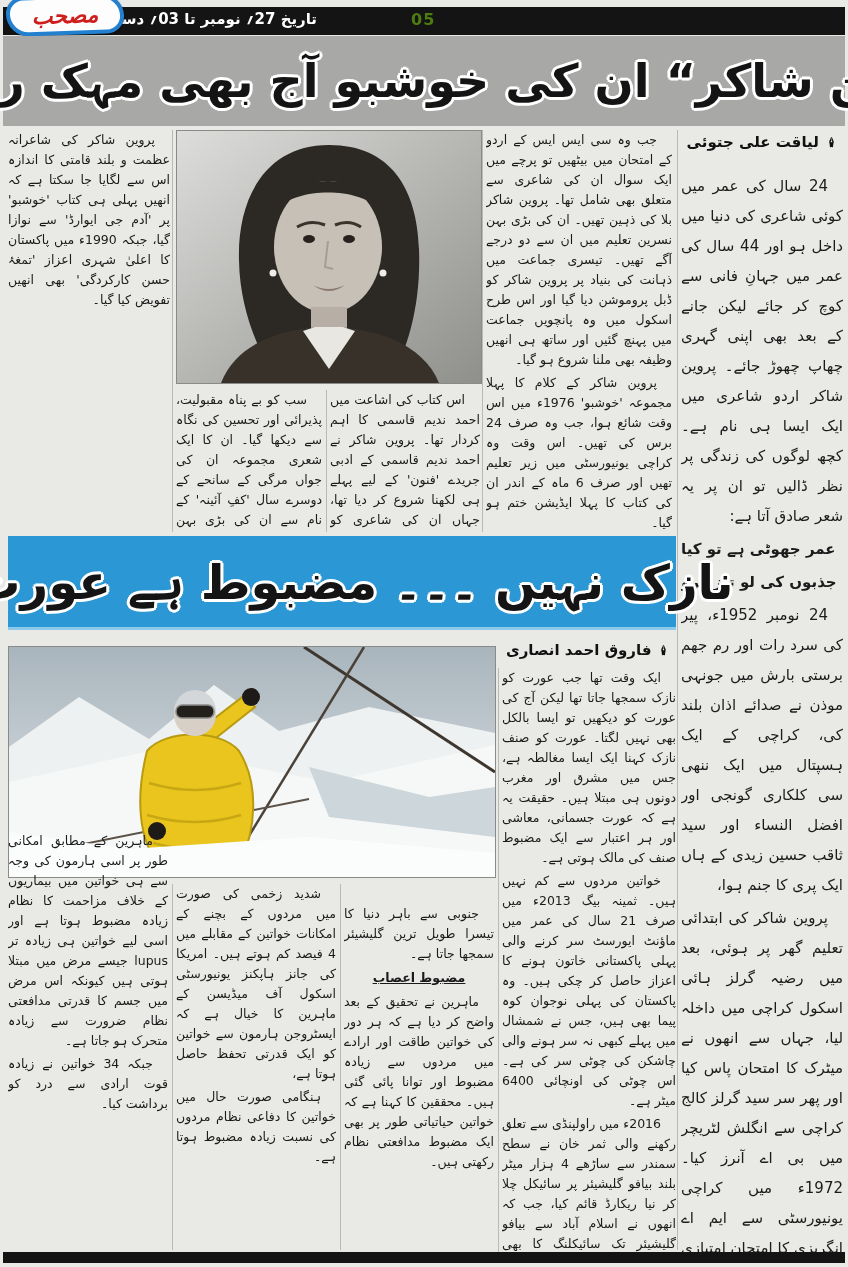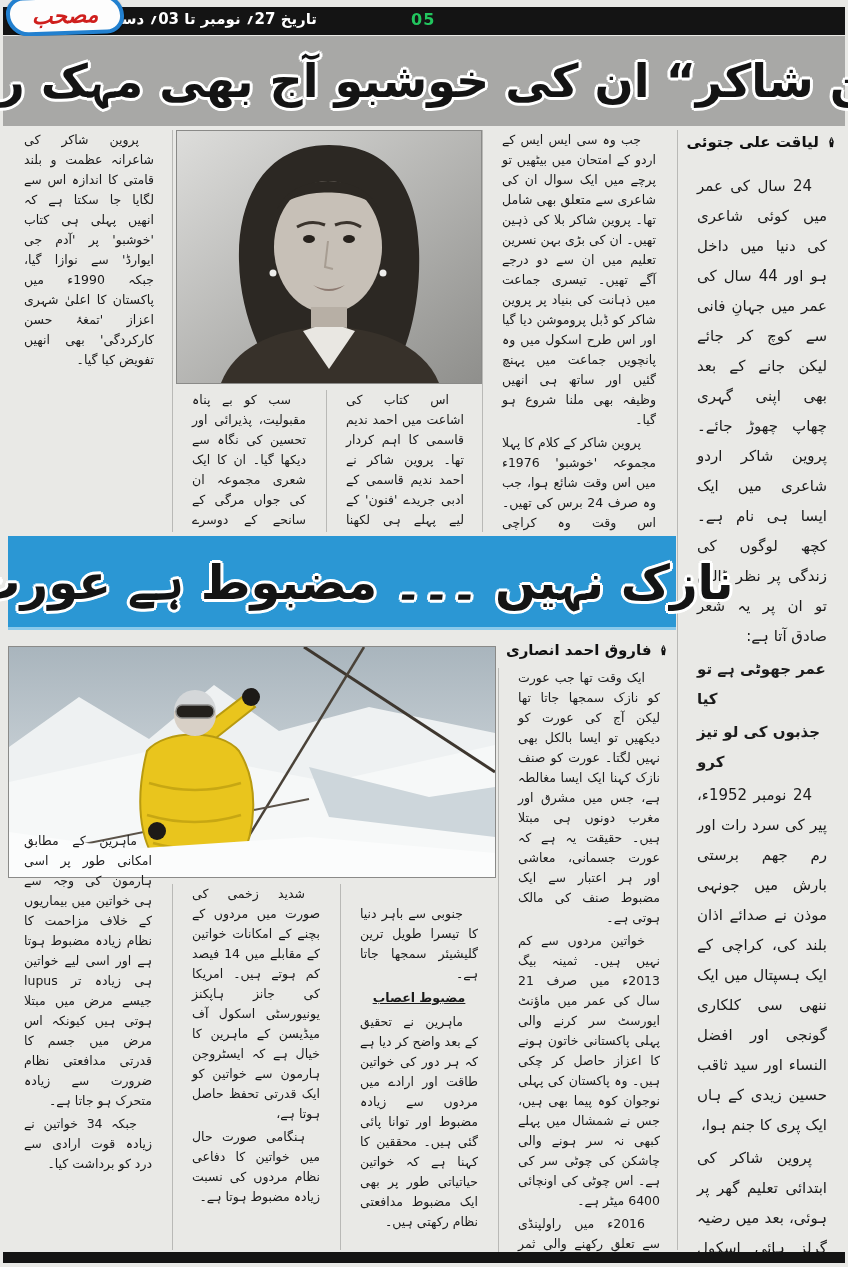--- a/index.html
+++ b/index.html
@@ -14,21 +14,21 @@
     position:absolute; top:7px; left:3px; right:3px; height:28px;
     background:#141414; color:#fff;
   }
   .issue-date {
     position:absolute; right:528px; top:3px; font-size:15px; font-weight:bold;
     direction:rtl; white-space:nowrap; color:#fff;
   }
   .issue-date .yr { text-decoration:underline; }
   .page-number {
     position:absolute; left:408px; top:3px; font-size:16px; font-weight:bold;
-    letter-spacing:1px; color:#22c55e; direction:ltr;
+    letter-spacing:1px; color:#4d7c0f; direction:ltr;
   }
   .paper-logo {
     position:absolute; left:6px; top:-5px; width:118px; height:40px;
     background:#fdfdfd; border:4px solid #2280cf; border-radius:20px 26px 20px 26px;
     display:flex; align-items:center; justify-content:center;
     transform:rotate(-2deg); box-shadow:0 1px 2px rgba(0,0,0,.5);
   }
   .paper-logo span {
     font-size:22px; font-weight:bold; color:#cf1f1d; font-style:italic;
     text-shadow:1px 1px 0 #fff;
@@ -54,21 +54,21 @@
   .byline {
     direction:rtl; display:flex; align-items:center; gap:6px;
     font-size:15px; font-weight:bold; color:#111; justify-content:center;
   }
   .pen-icon { display:inline-block; transform:rotate(90deg) scaleX(-1); font-size:15px; }
   
   .col {
     position:absolute; overflow:hidden; direction:rtl;
     text-align:justify; font-size:12.5px; line-height:20px; color:#1b1b1b;
   }
-  .col p { margin:0 16px 3px; text-indent:15px; }
+  .col p { margin:0 0 3px; text-indent:15px; }
   .verse { text-align:left; font-weight:bold; text-indent:0 !important; }
   .subhead { text-align:center; font-weight:bold; text-indent:0 !important; margin:4px 0 !important;text-decoration:underline; }
   .vrule { position:absolute; width:1px; background:#b9b9b6; }
   
   .photo { position:absolute; border:1px solid #8a8a88; background:#cfcfcd; }
   .photo svg { display:block; }
   
   .footer-bar {
     position:absolute; left:3px; right:3px; top:1252px; height:11px; background:#141414;
   }
@@ -220,21 +220,21 @@
         <p>جنوبی سے باہر دنیا کا تیسرا طویل ترین گلیشیئر سمجھا جاتا ہے۔</p>
       </div>
     <p class="subhead">مضبوط اعصاب</p>
     <div>
         <p>ماہرین نے تحقیق کے بعد واضح کر دیا ہے کہ ہر دور کی خواتین طاقت اور ارادے میں مردوں سے زیادہ مضبوط اور توانا پائی گئی ہیں۔ محققین کا کہنا ہے کہ خواتین حیاتیاتی طور پر بھی ایک مضبوط مدافعتی نظام رکھتی ہیں۔</p>
       </div>
   </div>
   <div class="vrule" style="left:340px; top:884px; height:366px;"></div>
   <div class="col" style="left:176px; top:884px; width:160px; height:366px;">
     <div>
-        <p>شدید زخمی کی صورت میں مردوں کے بچنے کے امکانات خواتین کے مقابلے میں 14 فیصد کم ہوتے ہیں۔ امریکا کی جانز ہاپکنز یونیورسٹی اسکول آف میڈیسن کے ماہرین کا خیال ہے کہ ایسٹروجن ہارمون سے خواتین کو ایک قدرتی تحفظ حاصل ہوتا ہے،</p>
+        <p>شدید زخمی کی صورت میں مردوں کے بچنے کے امکانات خواتین کے مقابلے میں 4 فیصد کم ہوتے ہیں۔ امریکا کی جانز ہاپکنز یونیورسٹی اسکول آف میڈیسن کے ماہرین کا خیال ہے کہ ایسٹروجن ہارمون سے خواتین کو ایک قدرتی تحفظ حاصل ہوتا ہے،</p>
         <p>ہنگامی صورت حال میں خواتین کا دفاعی نظام مردوں کی نسبت زیادہ مضبوط ہوتا ہے۔</p>
       </div>
   </div>
   <div class="vrule" style="left:172px; top:884px; height:366px;"></div>
   <div class="col" style="left:8px; top:831px; width:160px; height:366px;">
     <div>
         <p>ماہرین کے مطابق امکانی طور پر اسی ہارمون کی وجہ سے ہی خواتین میں بیماریوں کے خلاف مزاحمت کا نظام زیادہ مضبوط ہوتا ہے اور اسی لیے خواتین ہی زیادہ تر lupus جیسے مرض میں مبتلا ہوتی ہیں کیونکہ اس مرض میں جسم کا قدرتی مدافعتی نظام ضرورت سے زیادہ متحرک ہو جاتا ہے۔</p>
         <p>جبکہ 34 خواتین نے زیادہ قوت ارادی سے درد کو برداشت کیا۔</p>
       </div>
   </div>

